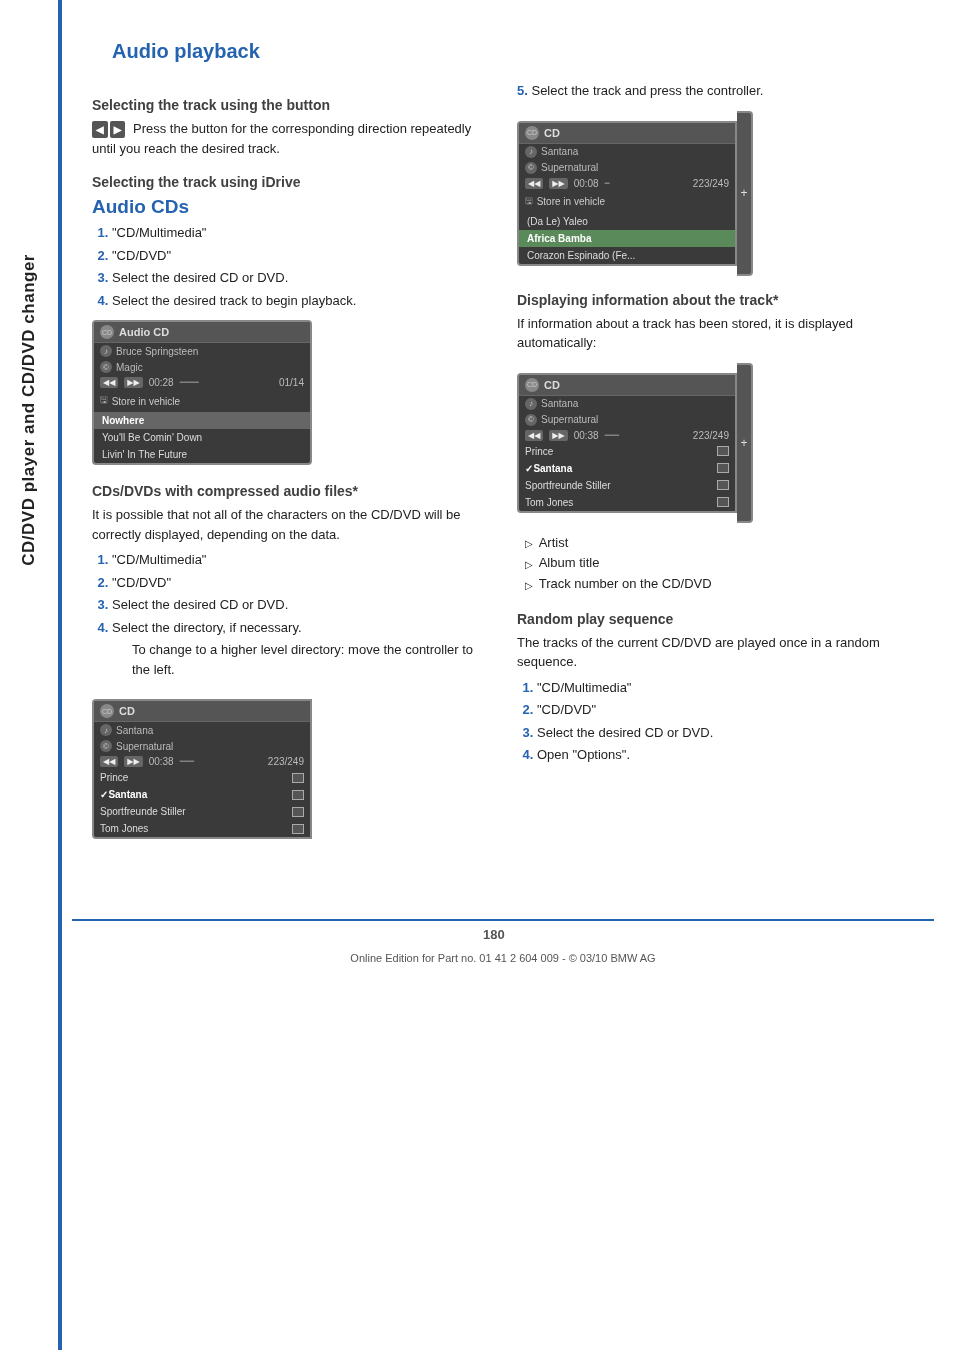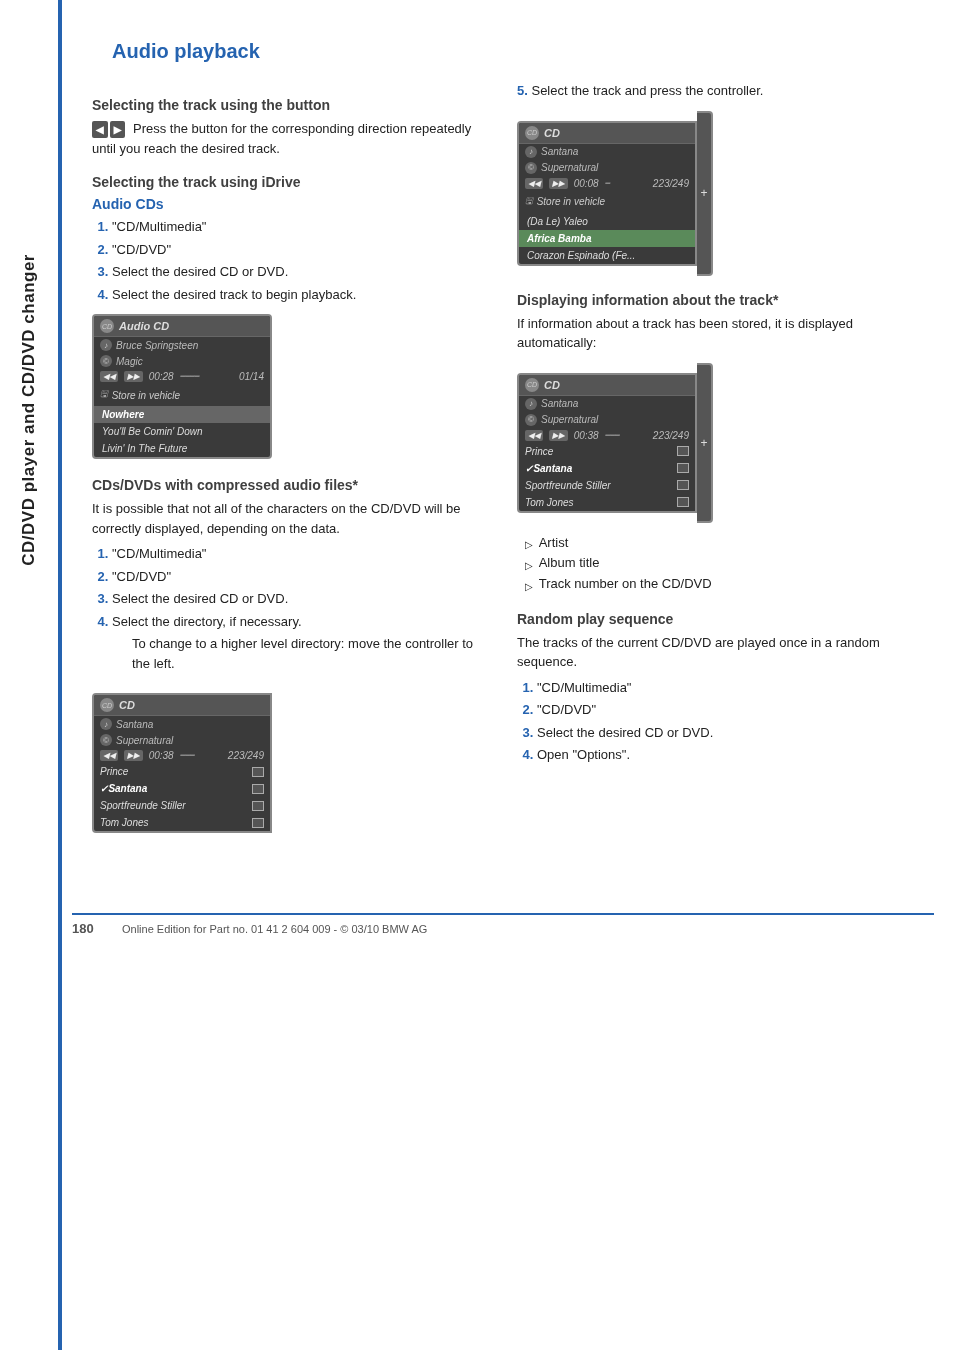--- a/index.html
+++ b/index.html
@@ -62,21 +62,21 @@
 
     h2.section-title {
       font-size: 14px;
       font-weight: bold;
       color: #404040;
       margin-bottom: 6px;
       margin-top: 16px;
     }
 
     h3.sub-title {
-      font-size: 14px;
+      font-size: 19px;
       font-weight: bold;
       color: #2563b0;
       margin-bottom: 5px;
       margin-top: 0;
     }
 
     .body-text {
       font-size: 13px;
       color: #222;
       line-height: 1.5;
@@ -132,21 +132,21 @@
     
     ul.arrow-list {
       list-style: none;
       padding-left: 8px;
       margin: 6px 0;
     }
     ul.arrow-list li {
       font-size: 13px;
       line-height: 1.6;
       display: flex;
-      align-items: flex-end;
+      align-items: center;
       gap: 6px;
     }
     ul.arrow-list li::before {
       content: '▷';
       color: #222;
       font-size: 10px;
       margin-top: 3px;
       flex-shrink: 0;
     }
 
@@ -159,25 +159,24 @@
       margin-bottom: 4px;
     }
 
     
     .screen-mockup {
       background: #3a3a3a;
       border: 2px solid #888;
       border-radius: 4px;
       padding: 0;
       margin: 10px 0;
-      width: 180px;
+      width: 220px;
       overflow: hidden;
       font-size: 11px;
       color: #eee;
-      font-style: italic;
     }
     .screen-header {
       background: #555;
       padding: 3px 6px;
       display: flex;
       align-items: center;
       gap: 5px;
       border-bottom: 1px solid #666;
     }
     .screen-header-icon {
@@ -297,20 +296,21 @@
     
     .page-footer {
       border-top: 2px solid #2563b0;
       margin-left: 72px;
       margin-right: 20px;
       padding-top: 6px;
       margin-top: 30px;
       display: flex;
       align-items: center;
       gap: 10px;
+      flex-direction: column;
     }
     .page-number {
       font-size: 13px;
       color: #555;
       font-weight: bold;
       min-width: 40px;
     }
     .footer-text {
       font-size: 11px;
       color: #555;

